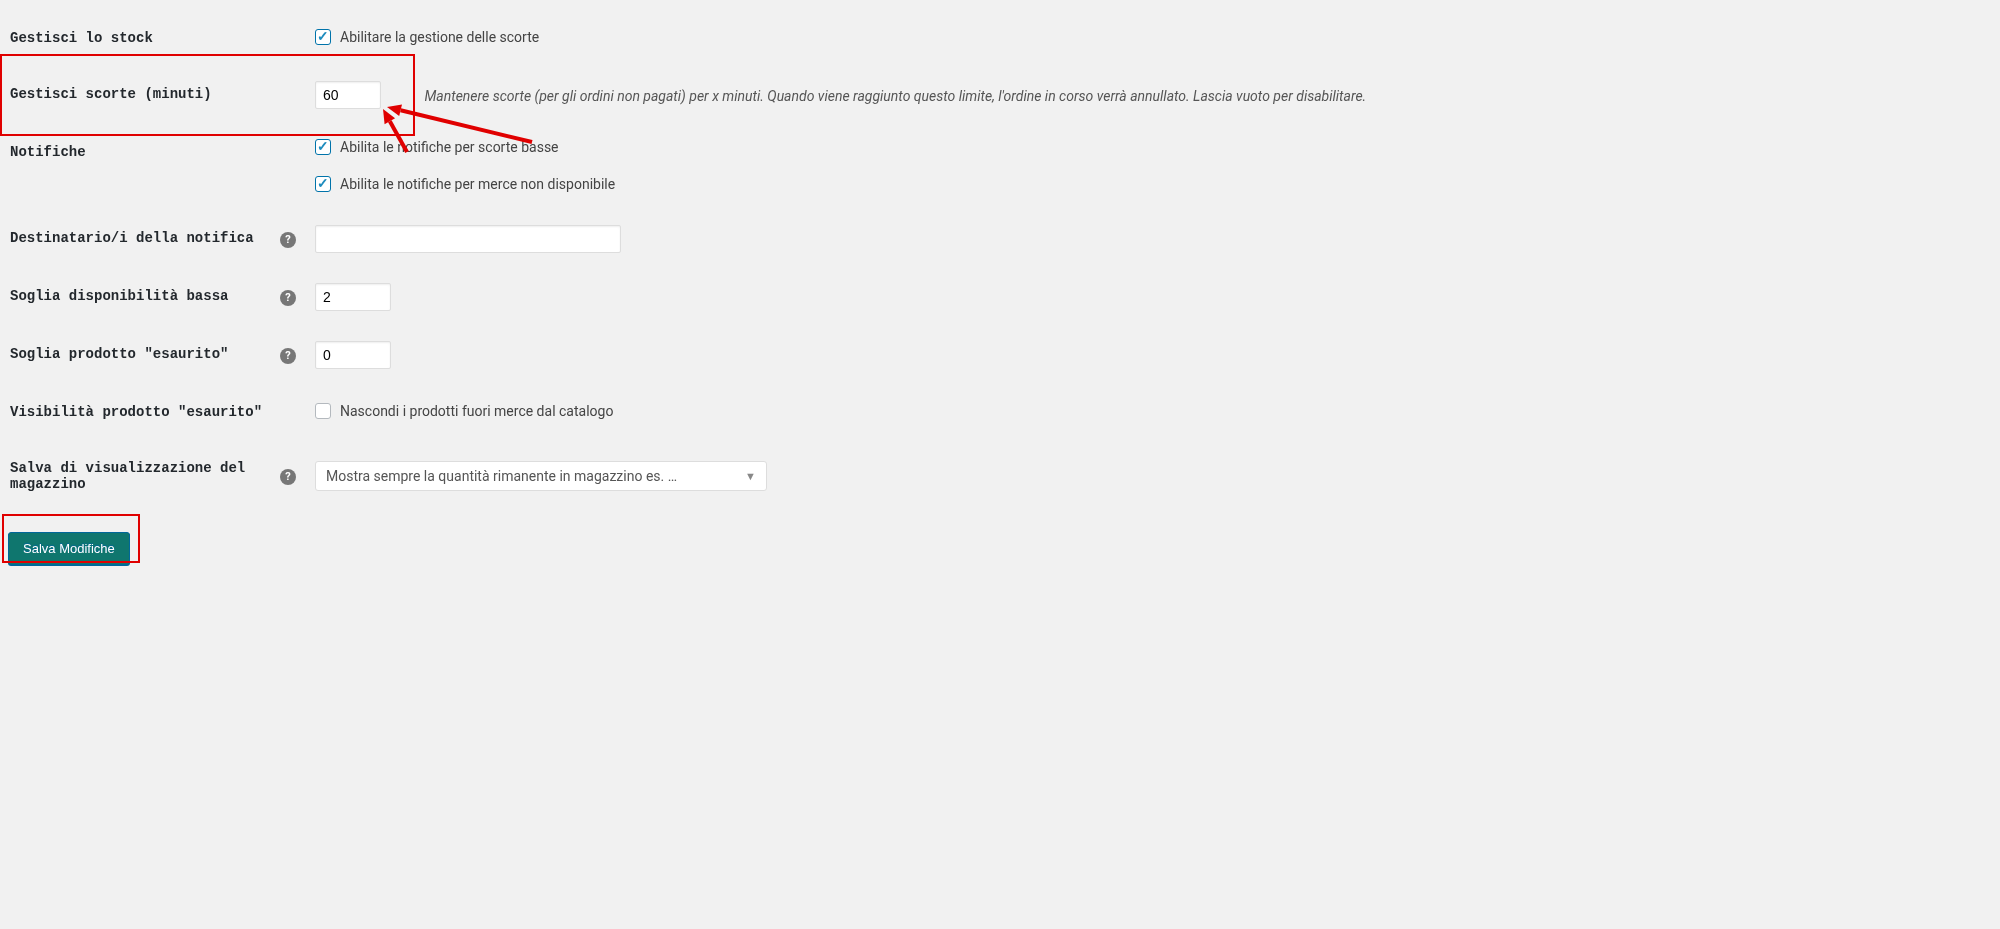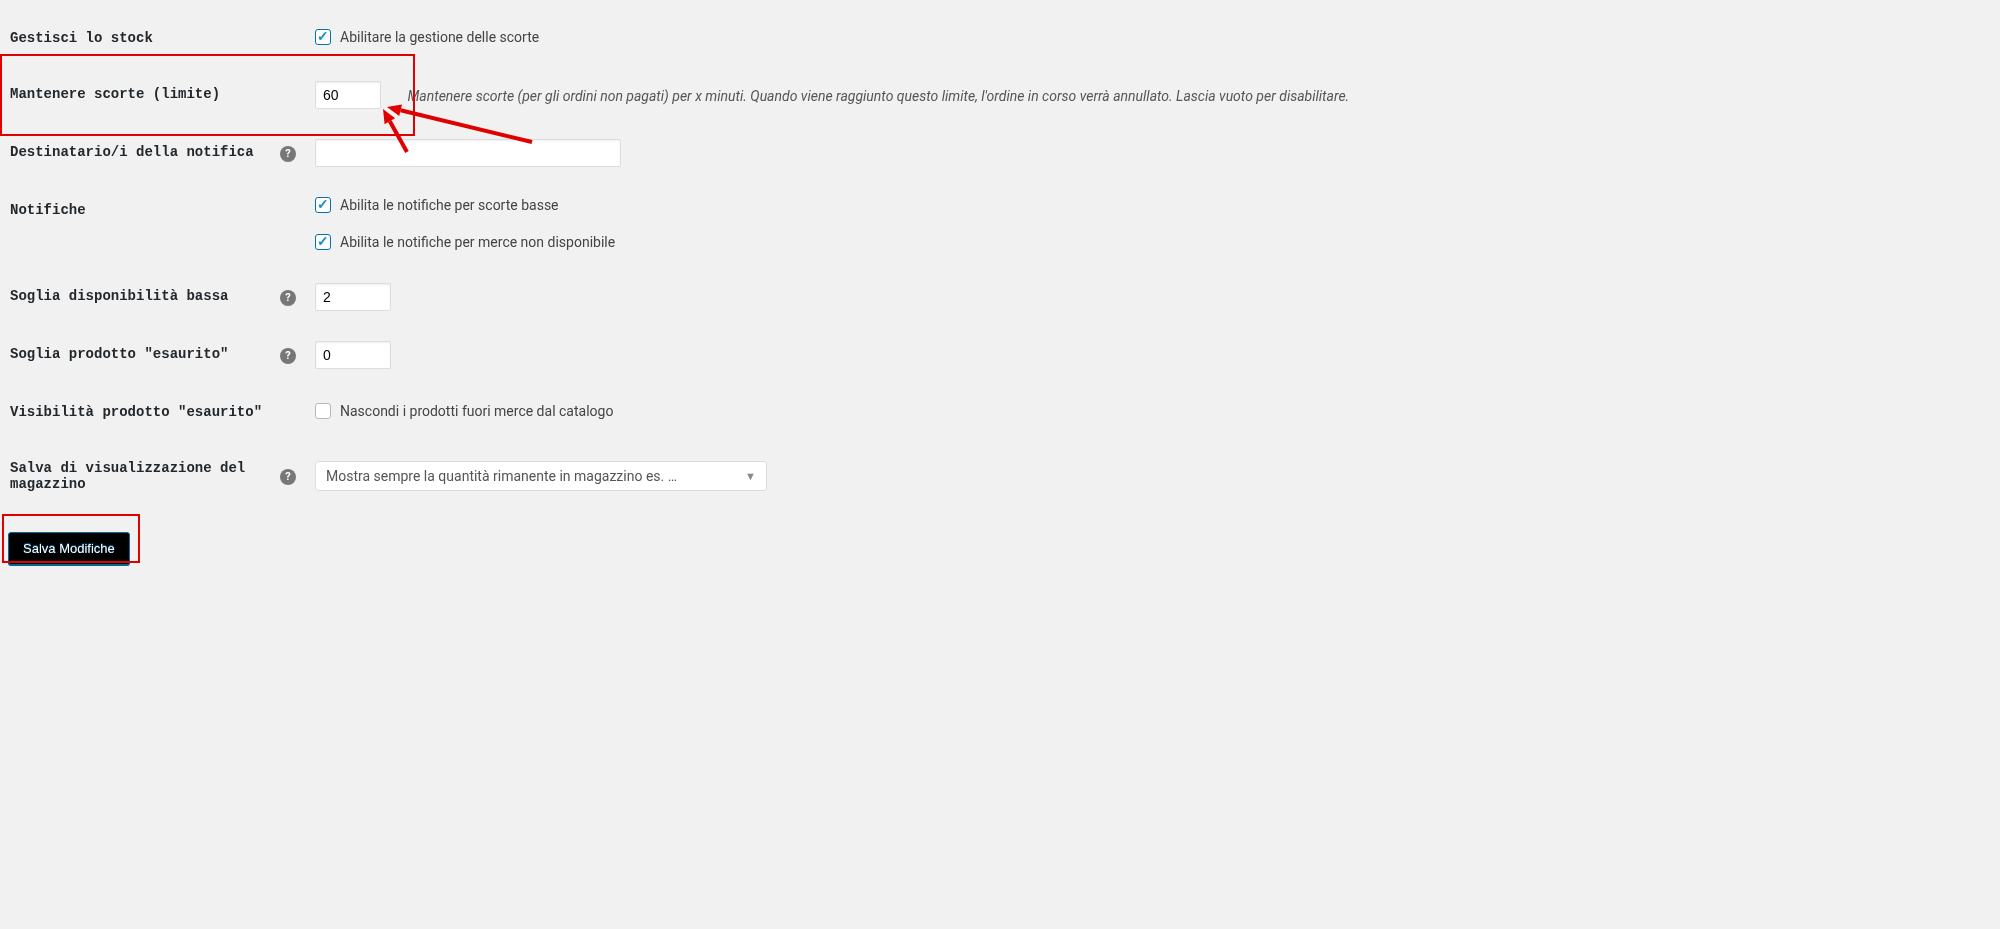--- a/index.html
+++ b/index.html
@@ -109,21 +109,21 @@
     width: 430px;
     font-size: 14px;
     color: #555;
     cursor: pointer;
   }
   .select-like .arrow {
     color: #888;
     font-size: 11px;
   }
   .save-btn {
-    background: #000000;
+    background: #0f766e;
     border: 1px solid #006799;
     color: #fff;
     font-size: 13px;
     padding: 8px 14px;
     border-radius: 3px;
     cursor: pointer;
     box-shadow: 0 1px 0 #006799;
     text-shadow: 0 -1px 1px #006799;
   }
   .save-wrap {
@@ -159,56 +159,56 @@
       <td>
         <label class="cb-label">
           <input type="checkbox" class="cb" checked="" style="">
           <span>Abilitare la gestione delle scorte</span>
         </label>
       </td>
     </tr>
 
     <tr id="hold-stock-row">
       <th>
-        <span>Mantenere scorte (limite)</span>
+        <span>Gestisci scorte (minuti)</span>
       </th>
       <td class="help-cell"></td>
       <td class="label-td">
         <input type="text" class="small-num" id="hold-stock-input" value="60" style="">
-        <span class="desc-italic" style="margin-left:23px;">Mantenere scorte (per gli ordini non pagati) per x minuti. Quando viene raggiunto questo limite, l'ordine in corso verrà annullato. Lascia vuoto per disabilitare.</span>
-      </td>
-    </tr>
-
-    <tr>
-      <th>
-        <span>Destinatario/i della notifica</span>
-      </th>
-      <td class="help-cell">
-        <span class="help-icon">?</span>
-      </td>
-      <td>
-        <input type="text" class="med-text" value="" style="">
+        <span class="desc-italic" style="margin-left:40px;">Mantenere scorte (per gli ordini non pagati) per x minuti. Quando viene raggiunto questo limite, l'ordine in corso verrà annullato. Lascia vuoto per disabilitare.</span>
       </td>
     </tr>
 
     <tr>
       <th>
         <span>Notifiche</span>
       </th>
       <td class="help-cell"></td>
       <td>
         <label class="cb-label">
           <input type="checkbox" class="cb" checked="" style="">
           <span>Abilita le notifiche per scorte basse</span>
         </label>
         <div style="height:18px;"></div>
         <label class="cb-label">
           <input type="checkbox" class="cb" checked="" style="">
           <span>Abilita le notifiche per merce non disponibile</span>
         </label>
+      </td>
+    </tr>
+
+    <tr>
+      <th>
+        <span>Destinatario/i della notifica</span>
+      </th>
+      <td class="help-cell">
+        <span class="help-icon">?</span>
+      </td>
+      <td>
+        <input type="text" class="med-text" value="" style="">
       </td>
     </tr>
 
     <tr>
       <th>
         <span>Soglia disponibilità bassa</span>
       </th>
       <td class="help-cell">
         <span class="help-icon">?</span>
       </td>

